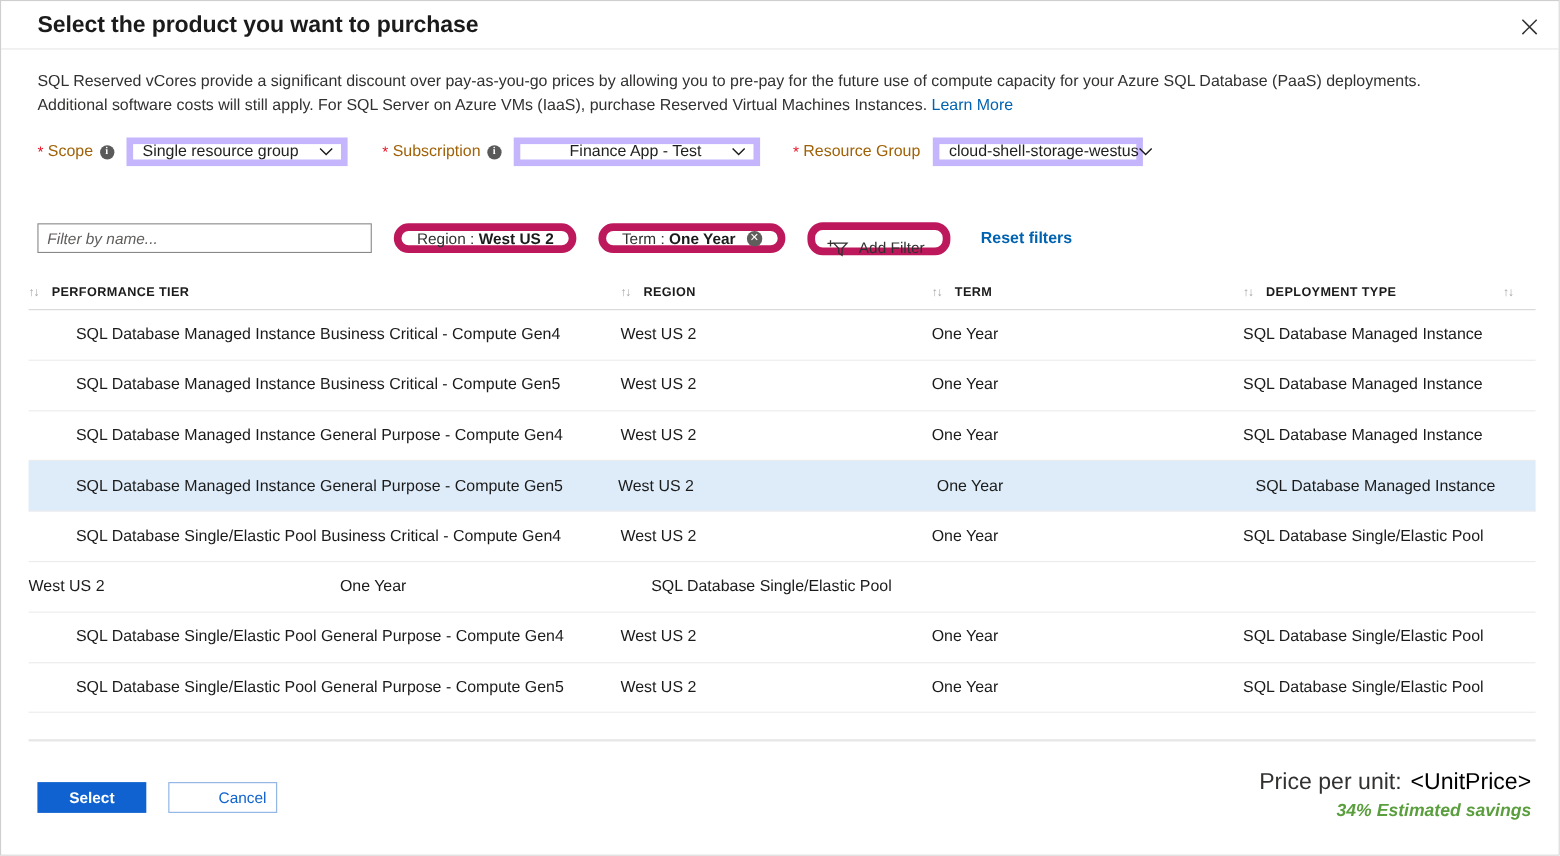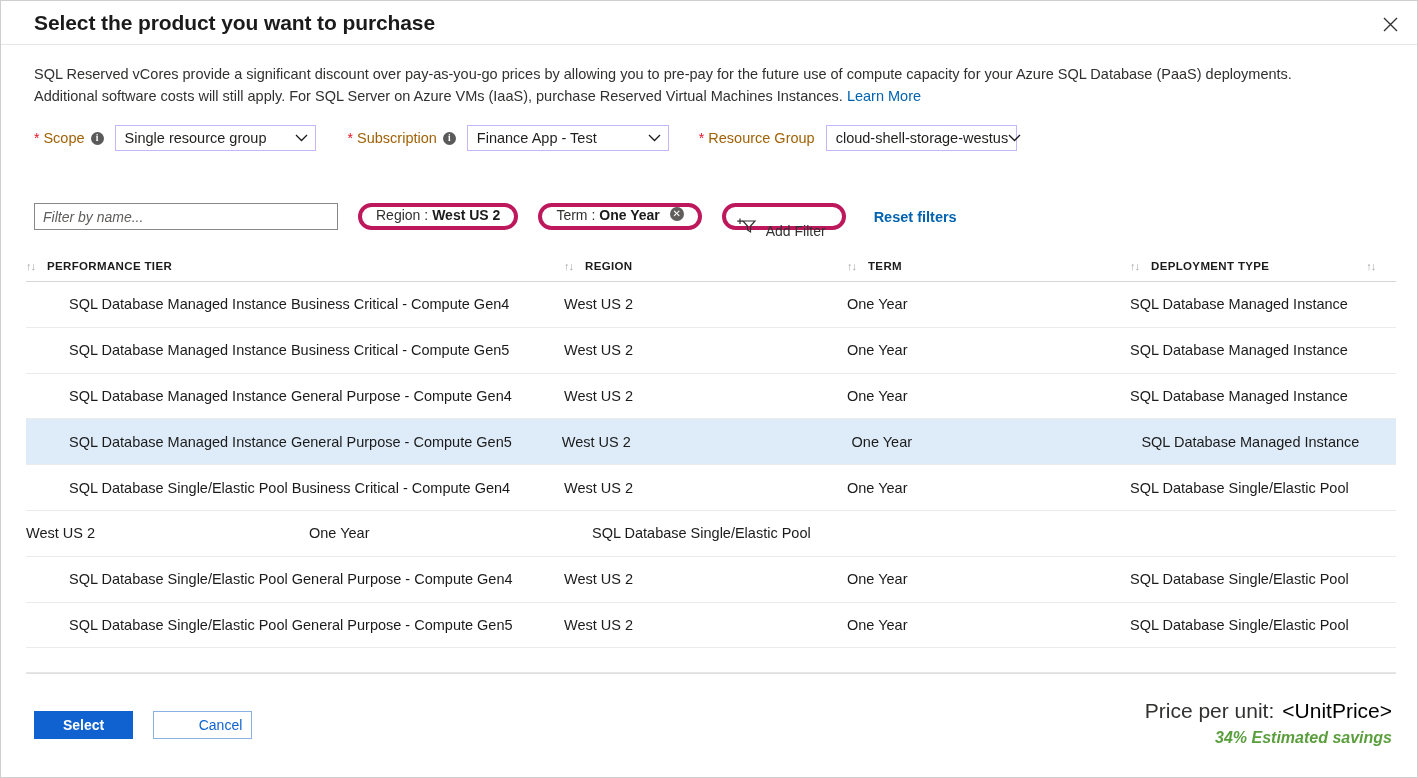--- a/index.html
+++ b/index.html
@@ -106,21 +106,21 @@
     font-size: 9.5px;
     font-weight: bold;
     font-family: "Liberation Serif", serif;
     margin-left: 6px;
     line-height: 13px;
     cursor: pointer;
   }
   .select-box {
     position: relative;
     height: 26px;
-    border: 1px solid #c4b5fd;
+    border: 6px solid #c4b5fd;
     background: #ffffff;
     display: flex;
     align-items: center;
     margin-left: 11px;
     box-sizing: border-box;
     cursor: pointer;
   }
   .select-box .val {
     font-size: 14.5px;
     color: #201f1e;
@@ -159,24 +159,25 @@
     outline: none;
   }
   .filter-input::placeholder {
     color: #605e5c;
     font-style: italic;
     opacity: 1;
   }
   .pill {
     height: 27px;
     box-sizing: border-box;
-    border: 4px solid #be185d;
+    border: 7px solid #be185d;
     border-radius: 14px;
     background: #ffffff;
     display: flex;
+    align-items: center;
     padding: 0 14px;
     margin-left: 20px;
     font-size: 14px;
     color: #323130;
     white-space: nowrap;
     cursor: pointer;
   }
   .pill b { font-weight: bold; color: #1b1b1b; margin-left: 4px; }
   .pill-x {
     width: 14px;
@@ -357,21 +358,21 @@
               <path d="M1 1 L6.5 6.5 L12 1" stroke="#1b1b1b" stroke-width="1.3" fill="none"></path>
             </svg>
         </span>
       </div>
     </div>
 
     <div class="field" style="margin-left:32px;">
       <span class="req-star">*</span>
       <span class="field-label">Subscription</span>
       <span class="info-ico">i</span>
-      <div class="select-box" style="width:202px;">
+      <div class="select-box" style="width:224px;padding-left:36px;">
         <span class="val">Finance App - Test</span>
         <span class="chev">
           <svg width="13" height="8" viewBox="0 0 13 8">
               <path d="M1 1 L6.5 6.5 L12 1" stroke="#1b1b1b" stroke-width="1.3" fill="none"></path>
             </svg>
         </span>
       </div>
     </div>
 
     <div class="field" style="margin-left:30px;">

